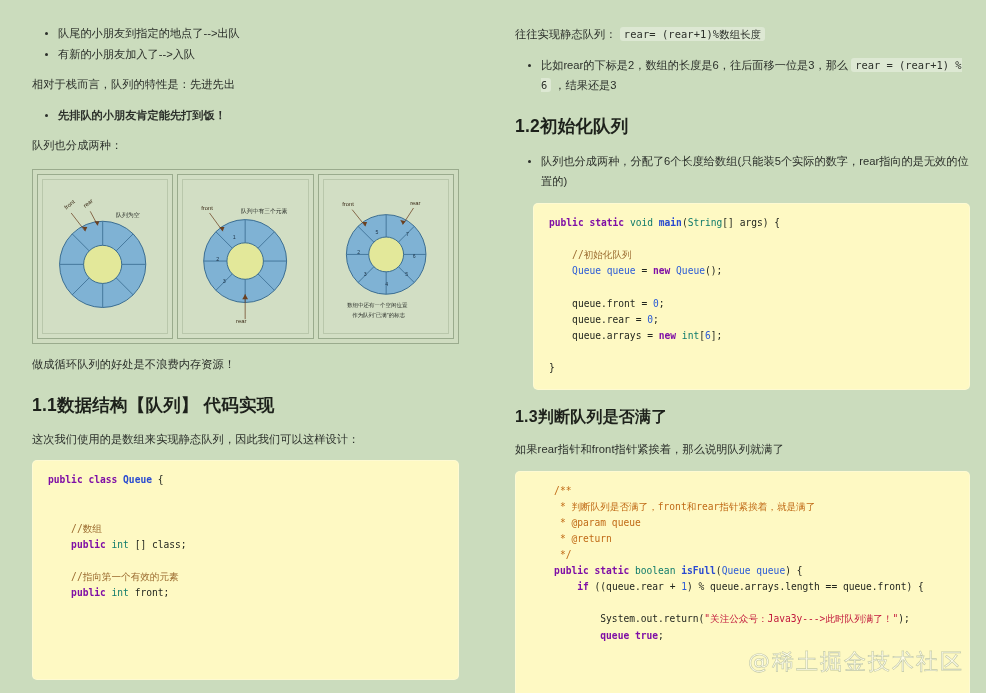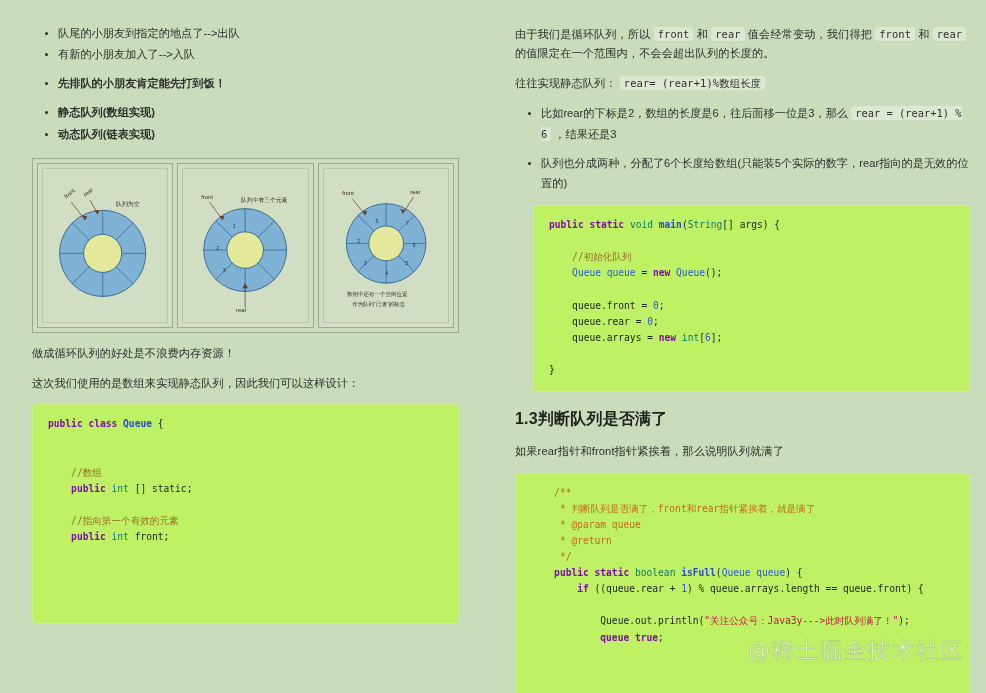--- a/index.html
+++ b/index.html
@@ -26,21 +26,21 @@
   h2.small{font-size:16px;margin-top:16px;}
 
   code.inline{
     font-family:"DejaVu Sans Mono","Liberation Mono",monospace;
     font-size:10.4px;background:rgba(255,255,255,.34);
     padding:1px 4px;border-radius:3px;color:#2c302a;
   }
 
   
   .codeblock{
-    background:#bef264;border-radius:5px;
+    background:#fef9c3;border-radius:5px;
     padding:12px 16px 14px 16px;margin:12px 0 8px 0;
     box-shadow:0 0 0 1px rgba(255,255,255,.25) inset;
   }
   .codeblock.indent{margin-left:18px;}
   pre{
     margin:0;font-family:"DejaVu Sans Mono","Liberation Mono",monospace;
     font-size:9.6px;line-height:1.68;white-space:pre;color:#22261f;
   }
   .kw{color:#7f0fa6;font-weight:bold;}
   .ty{color:#0e7a6b;}
@@ -62,50 +62,48 @@
     padding:4px;position:relative;
   }
   .panel-inner{
     border:1px solid #b9c7ab;height:100%;position:relative;
     box-sizing:border-box;
   }
   .panel svg{display:block;width:100%;height:100%;}
 
   
   .watermark{
-    position:absolute;right:22px;bottom:27px;
+    position:absolute;right:22px;bottom:16px;
     font-size:22px;letter-spacing:2px;
     color:rgba(255,255,255,.62);
     font-family:"DejaVu Sans",sans-serif;
     -webkit-text-stroke:0.6px rgba(120,140,110,.45);
     pointer-events:none;user-select:none;white-space:nowrap;margin-top:24px;
   }
 </style>
 </head>
 <body>
 
 <div class="page">
 
   <div class="col left">
 
     <ul>
       <li>队尾的小朋友到指定的地点了--&gt;出队</li>
       <li>有新的小朋友加入了--&gt;入队</li>
     </ul>
 
+    <p>相对于栈而言，队列的特性是：先进先出</p>
 
     <ul>
       <li><b>先排队的小朋友肯定能先打到饭！</b></li>
     </ul>
 
-
-    <ul>
-      <li><b>静态队列(数组实现)</b></li>
-      <li><b>动态队列(链表实现)</b></li>
-    </ul>
+    <p>队列也分成两种：</p>
+
 
 
     <div class="figure" style="height:165px;">
 
       <div class="panel">
         <div class="panel-inner">
           <svg viewBox="0 0 150 165">
             <g>
               <circle cx="72" cy="92" r="52" fill="#7fb2d4" stroke="#3a6d91" stroke-width="1.2"></circle>
               <circle cx="72" cy="92" r="23" fill="#e3e89a" stroke="#3a6d91" stroke-width="1.2"></circle>
@@ -200,51 +198,52 @@
             <text x="104" y="20" font-size="7" fill="#3a2a16">rear</text>
             <text x="28" y="144" font-size="6.6" fill="#2b2f2a">数组中还有一个空闲位置</text>
             <text x="34" y="155" font-size="6.6" fill="#2b2f2a">作为队列“已满”的标志</text>
           </svg>
         </div>
       </div>
     </div>
 
     <p>做成循环队列的好处是不浪费内存资源！</p>
 
+    <h2>1.1数据结构【队列】 代码实现</h2>
 
     <p>这次我们使用的是数组来实现静态队列，因此我们可以这样设计：</p>
 
     <div class="codeblock" style="min-height:172px;">
       <pre><span class="kw">public class </span><span class="cls">Queue</span><span class="pl"> {</span>
 
 
 <span class="pl">    </span><span class="cm">//数组</span>
-<span class="pl">    </span><span class="kw">public</span> <span class="ty">int</span> <span class="pl">[] </span><span class="pl">static;</span>
+<span class="pl">    </span><span class="kw">public</span> <span class="ty">int</span> <span class="pl">[] </span><span class="pl">class;</span>
 
 <span class="pl">    </span><span class="cm">//指向第一个有效的元素</span>
 <span class="pl">    </span><span class="kw">public</span> <span class="ty">int</span><span class="pl"> front;</span>
 
 
  
 
 </pre>
     </div>
 
   </div>
 
   <div class="col right">
 
-    <p><span>由于我们是循环队列，所以 </span><code class="inline">front</code><span> 和 </span><code class="inline">rear</code><span> 值会经常变动，我们得把 </span><code class="inline">front</code><span> 和 </span><code class="inline">rear</code><span> 的值限定在一个范围内，不会会超出队列的长度的。</span></p>
 
     <p><span>往往实现静态队列：</span> <code class="inline">rear= (rear+1)%数组长度</code></p>
 
     <ul>
       <li><span>比如rear的下标是2，数组的长度是6，往后面移一位是3，那么 </span><code class="inline">rear = (rear+1) % 6</code><span> ，结果还是3</span></li>
     </ul>
 
+    <h2>1.2初始化队列</h2>
 
     <ul>
       <li>队列也分成两种，分配了6个长度给数组(只能装5个实际的数字，rear指向的是无效的位置的)</li>
     </ul>
 
     <div class="codeblock indent" style="min-height:120px;">
       <pre><span class="kw">public static </span><span class="ty">void</span> <span class="fn">main</span><span class="pl">(</span><span class="ty">String</span><span class="pl">[] args) {</span>
 
 <span class="pl">    </span><span class="cm">//初始化队列</span>
 <span class="pl">    </span><span class="nm">Queue queue</span><span class="pl"> = </span><span class="kw">new</span> <span class="nm">Queue</span><span class="pl">();</span>
@@ -262,21 +261,21 @@
 
     <div class="codeblock" style="min-height:206px;">
       <pre><span class="pl">    </span><span class="doc">/**</span>
 <span class="pl">    </span><span class="doc"> * 判断队列是否满了，front和rear指针紧挨着，就是满了</span>
 <span class="pl">    </span><span class="doc"> * @param queue</span>
 <span class="pl">    </span><span class="doc"> * @return</span>
 <span class="pl">    </span><span class="doc"> */</span>
 <span class="pl">    </span><span class="kw">public static </span><span class="ty">boolean</span> <span class="fn">isFull</span><span class="pl">(</span><span class="nm">Queue queue</span><span class="pl">) {</span>
 <span class="pl">        </span><span class="kw">if</span><span class="pl"> ((queue.rear + </span><span class="nm">1</span><span class="pl">) % queue.arrays.length == queue.front) {</span>
 
-<span class="pl">            Queue.out.println(</span><span class="st">"关注公众号：Java3y---&gt;此时队列满了！"</span><span class="pl">);</span>
+<span class="pl">            System.out.return(</span><span class="st">"关注公众号：Java3y---&gt;此时队列满了！"</span><span class="pl">);</span>
 <span class="pl">            </span><span class="kw">queue</span> <span class="kw">true</span><span class="pl">;</span>
 
 
  
 
 </pre>
     </div>
 
     <div class="watermark">@稀土掘金技术社区</div>
   </div>

